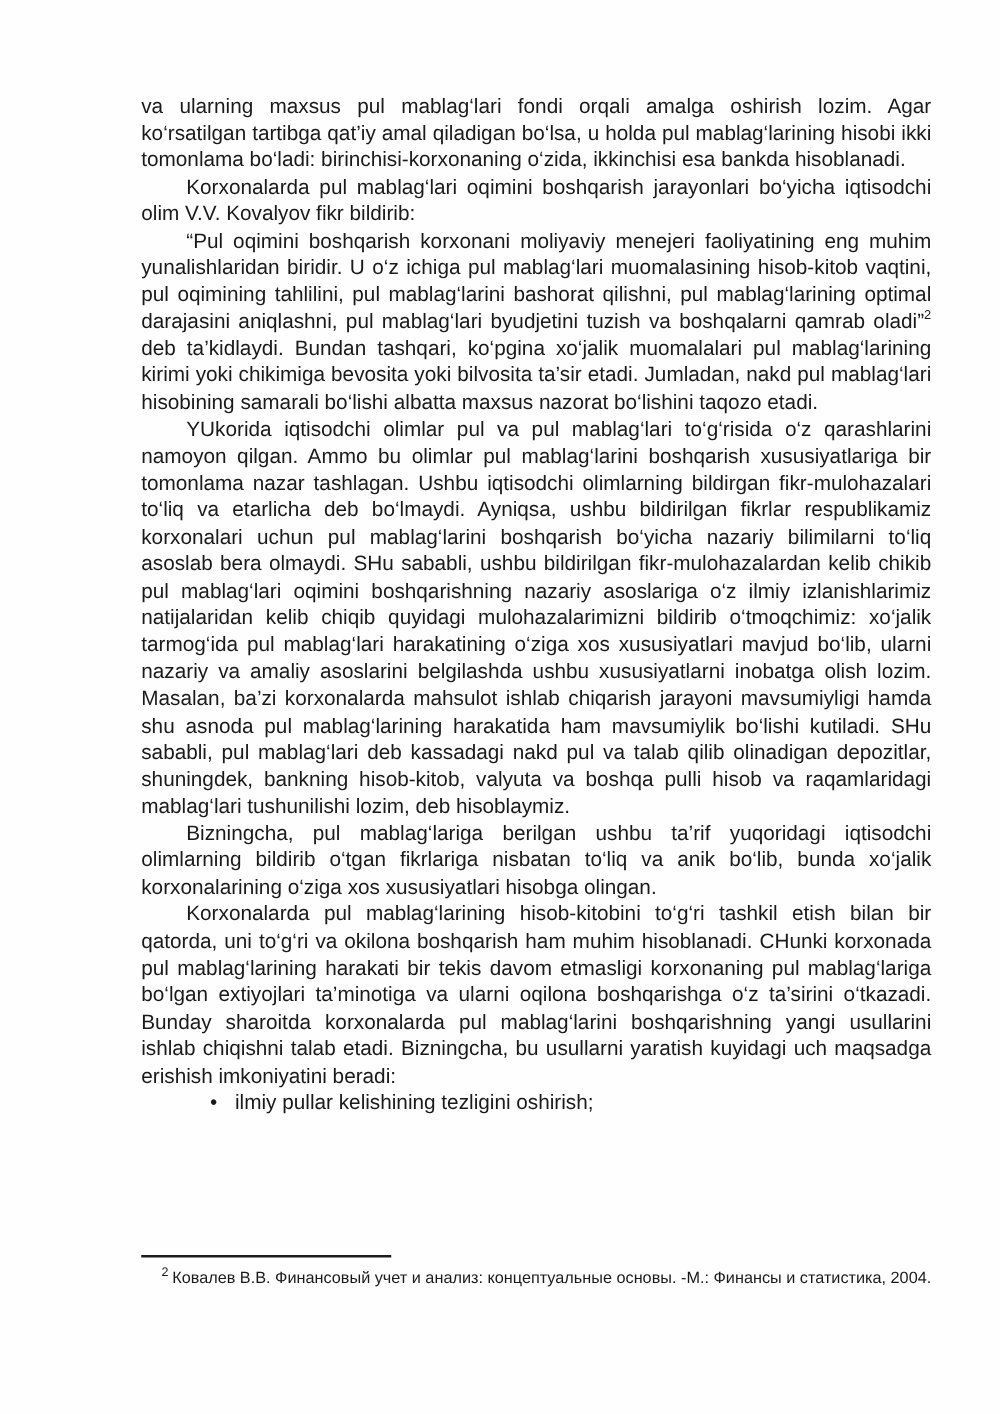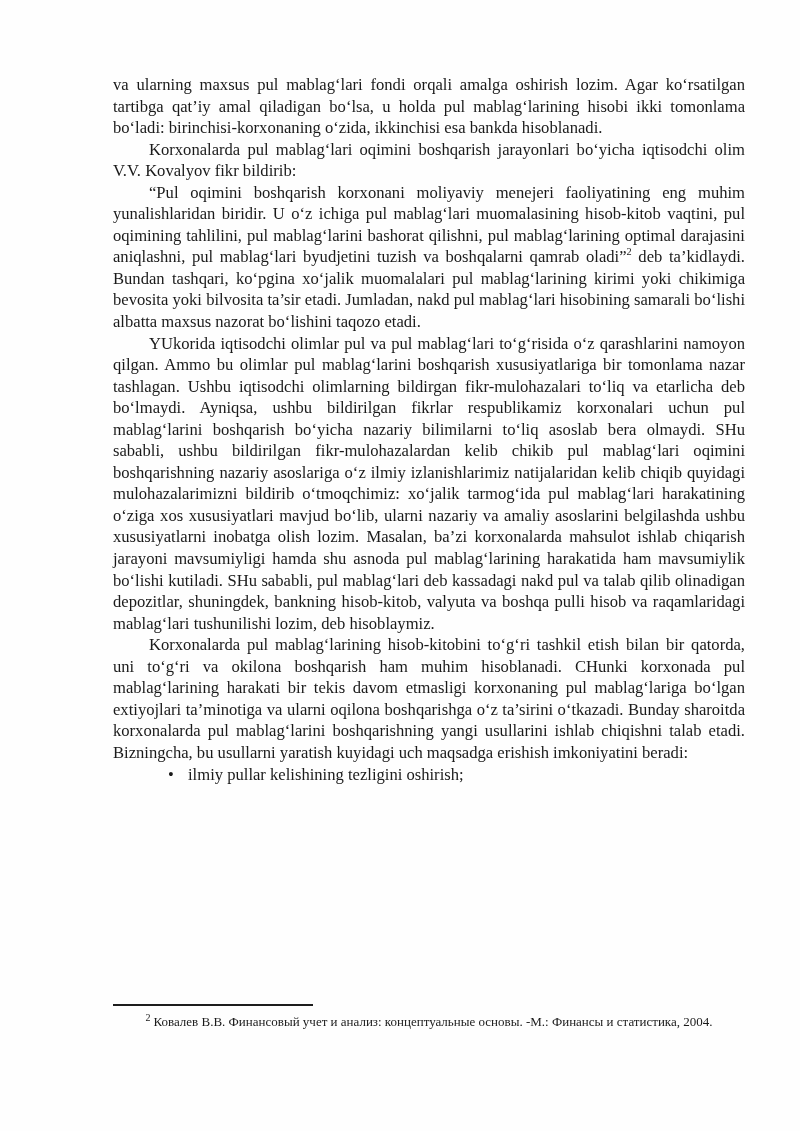--- a/index.html
+++ b/index.html
@@ -5,21 +5,21 @@
   html, body {
     margin: 0;
     padding: 0;
     background: #ffffff;
   }
   .page {
     position: relative;
     width: 800px;
     height: 1131px;
     background: #fefefe;
-    font-family: Liberation Serif, serif;
+    font-family: Liberation Sans, sans-serif;
     color: #1a1a1a;
     overflow: hidden;
   }
   .page-body {
     position: absolute;
     left: 113px;
     top: 74px;
     width: 632px;
     font-size: 16.6px;
     line-height: 21.55px;
@@ -61,21 +61,21 @@
   }
   .footnote-rule {
     width: 200px;
     height: 0;
     border-top: 2px solid #1d1d1d;
     margin: 0 0 7px 0;
   }
   .footnote-line {
     font-size: 13px;
     line-height: 17px;
-    text-align: center;
+    text-align: right;
     color: #1a1a1a;
   }
   .footnote-line sup.fn-marker {
     font-size: 10px;
     line-height: 0;
     vertical-align: super;
     margin-right: 3px;
   }
 </style>
 </head>
@@ -86,20 +86,21 @@
   <div class="page-body">
 
     <p class="no-indent">va ularning maxsus pul mablag‘lari fondi orqali amalga oshirish lozim. Agar ko‘rsatilgan tartibga qat’iy amal qiladigan bo‘lsa, u holda pul mablag‘larining hisobi ikki tomonlama bo‘ladi: birinchisi-korxonaning o‘zida, ikkinchisi esa bankda hisoblanadi.</p>
 
     <p>Korxonalarda pul mablag‘lari oqimini boshqarish jarayonlari bo‘yicha iqtisodchi olim V.V. Kovalyov fikr bildirib:</p>
 
     <p><span>“Pul oqimini boshqarish korxonani moliyaviy menejeri faoliyatining eng muhim yunalishlaridan biridir. U o‘z ichiga pul mablag‘lari muomalasining hisob-kitob vaqtini, pul oqimining tahlilini, pul mablag‘larini bashorat qilishni, pul mablag‘larining optimal darajasini aniqlashni, pul mablag‘lari byudjetini tuzish va boshqalarni qamrab oladi”</span><sup class="fn-ref">2</sup><span> deb ta’kidlaydi. Bundan tashqari, ko‘pgina xo‘jalik muomalalari pul mablag‘larining kirimi yoki chikimiga bevosita yoki bilvosita ta’sir etadi. Jumladan, nakd pul mablag‘lari hisobining samarali bo‘lishi albatta maxsus nazorat bo‘lishini taqozo etadi.</span></p>
 
     <p>YUkorida iqtisodchi olimlar pul va pul mablag‘lari to‘g‘risida o‘z qarashlarini namoyon qilgan. Ammo bu olimlar pul mablag‘larini boshqarish xususiyatlariga bir tomonlama nazar tashlagan. Ushbu iqtisodchi olimlarning bildirgan fikr-mulohazalari to‘liq va etarlicha deb bo‘lmaydi. Ayniqsa, ushbu bildirilgan fikrlar respublikamiz korxonalari uchun pul mablag‘larini boshqarish bo‘yicha nazariy bilimilarni to‘liq asoslab bera olmaydi. SHu sababli, ushbu bildirilgan fikr-mulohazalardan kelib chikib pul mablag‘lari oqimini boshqarishning nazariy asoslariga o‘z ilmiy izlanishlarimiz natijalaridan kelib chiqib quyidagi mulohazalarimizni bildirib o‘tmoqchimiz: xo‘jalik tarmog‘ida pul mablag‘lari harakatining o‘ziga xos xususiyatlari mavjud bo‘lib, ularni nazariy va amaliy asoslarini belgilashda ushbu xususiyatlarni inobatga olish lozim. Masalan, ba’zi korxonalarda mahsulot ishlab chiqarish jarayoni mavsumiyligi hamda shu asnoda pul mablag‘larining harakatida ham mavsumiylik bo‘lishi kutiladi. SHu sababli, pul mablag‘lari deb kassadagi nakd pul va talab qilib olinadigan depozitlar, shuningdek, bankning hisob-kitob, valyuta va boshqa pulli hisob va raqamlaridagi mablag‘lari tushunilishi lozim, deb hisoblaymiz.</p>
 
+    <p>Bizningcha, pul mablag‘lariga berilgan ushbu ta’rif yuqoridagi iqtisodchi olimlarning bildirib o‘tgan fikrlariga nisbatan to‘liq va anik bo‘lib, bunda xo‘jalik korxonalarining o‘ziga xos xususiyatlari hisobga olingan.</p>
 
     <p>Korxonalarda pul mablag‘larining hisob-kitobini to‘g‘ri tashkil etish bilan bir qatorda, uni to‘g‘ri va okilona boshqarish ham muhim hisoblanadi. CHunki korxonada pul mablag‘larining harakati bir tekis davom etmasligi korxonaning pul mablag‘lariga bo‘lgan extiyojlari ta’minotiga va ularni oqilona boshqarishga o‘z ta’sirini o‘tkazadi. Bunday sharoitda korxonalarda pul mablag‘larini boshqarishning yangi usullarini ishlab chiqishni talab etadi. Bizningcha, bu usullarni yaratish kuyidagi uch maqsadga erishish imkoniyatini beradi:</p>
 
     <ul class="goal-list">
       <li>
         <span class="bullet-glyph">•</span>
         <span>ilmiy pullar kelishining tezligini oshirish;</span>
       </li>
     </ul>
 

